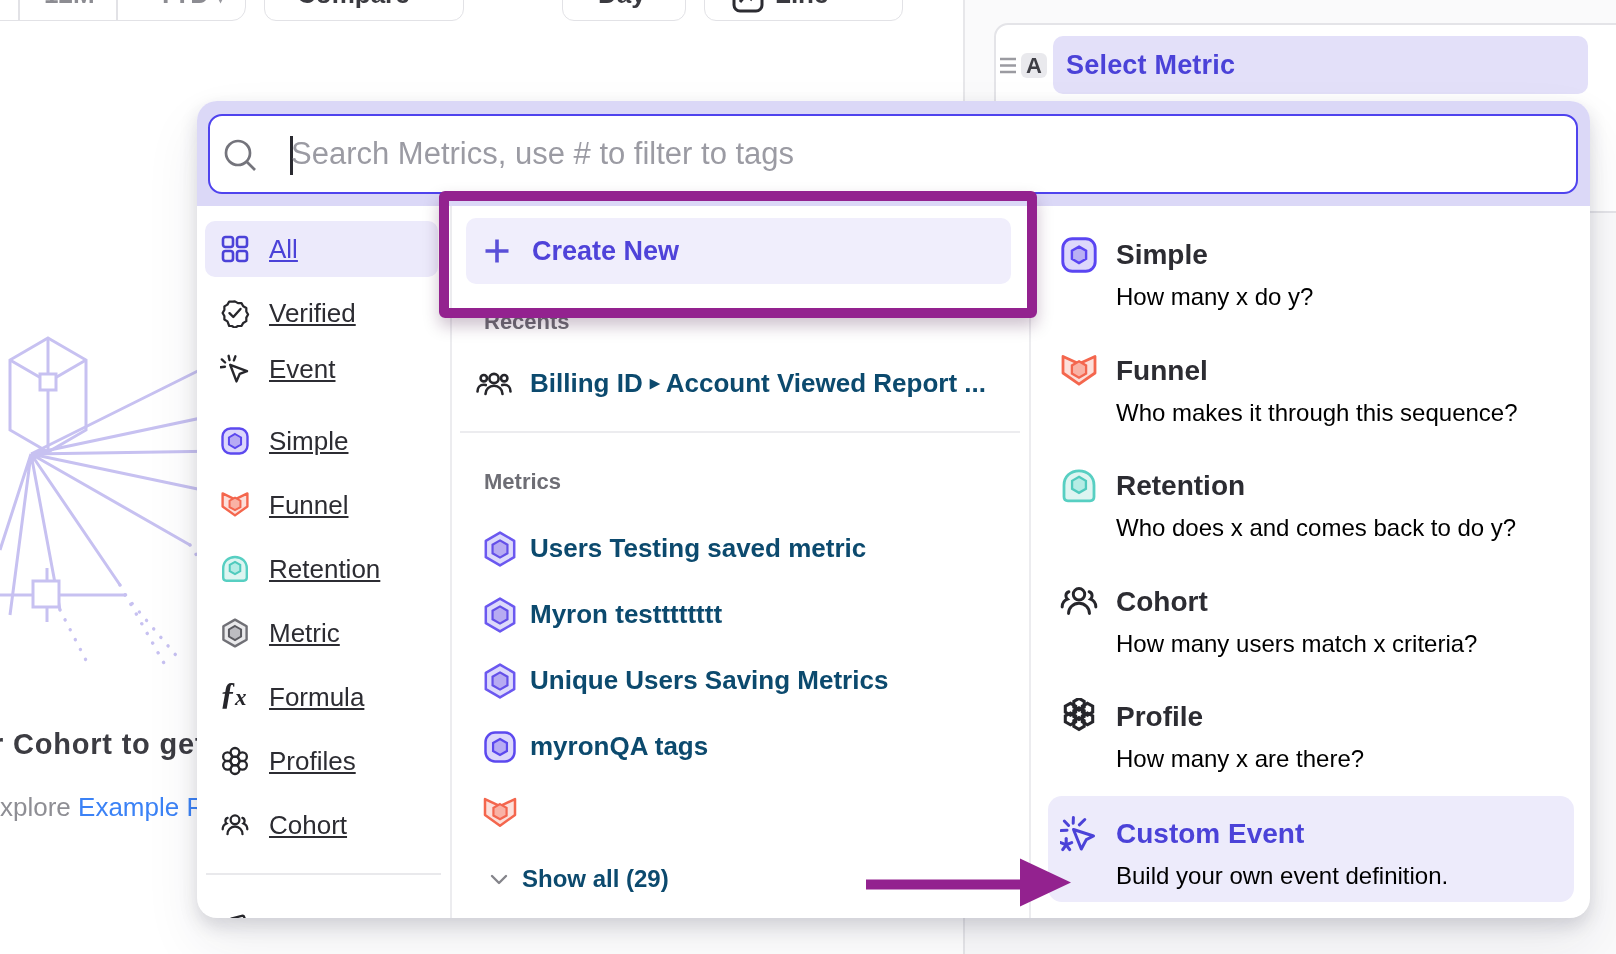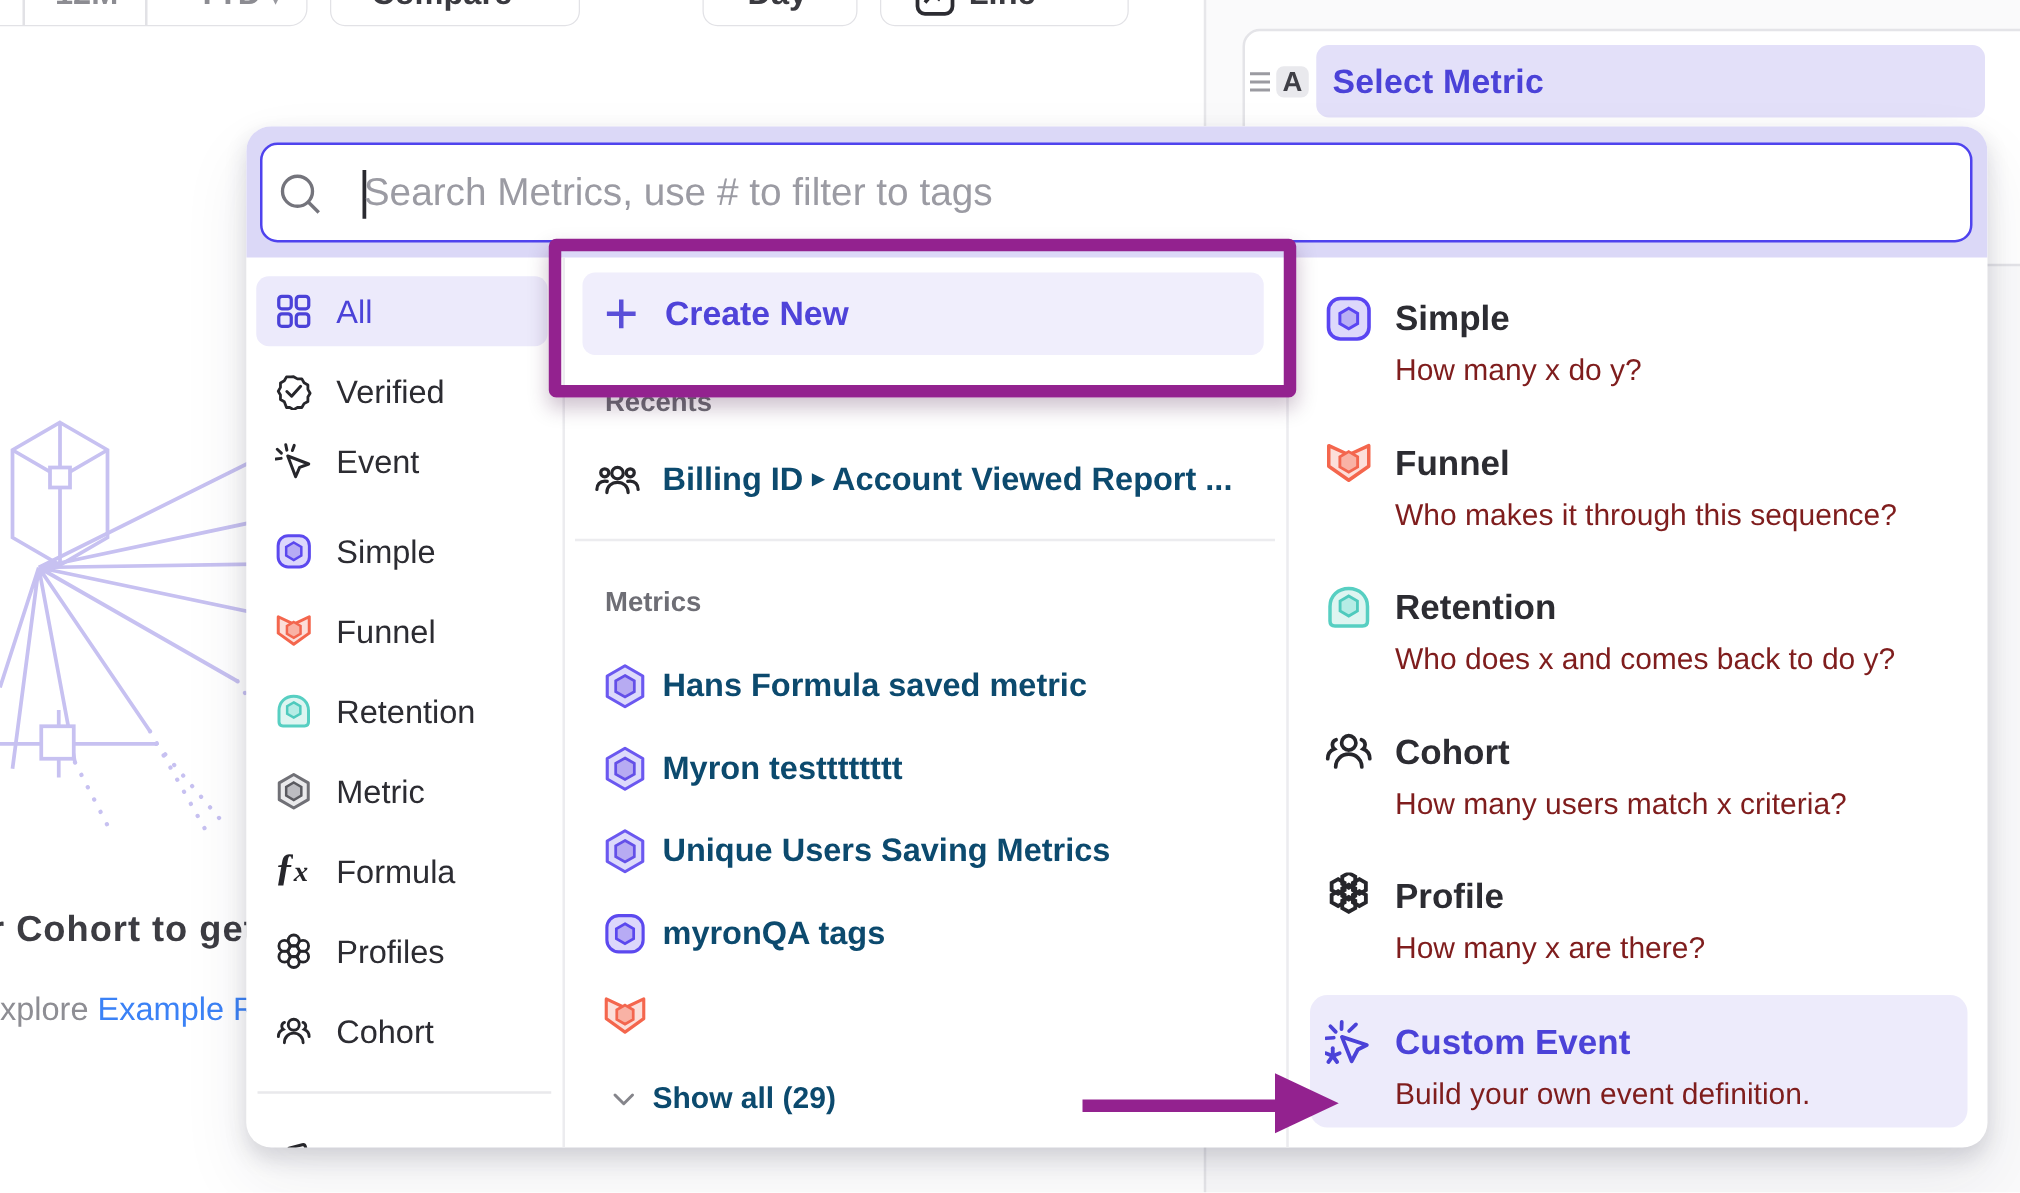--- a/index.html
+++ b/index.html
@@ -24,37 +24,37 @@
 
 #panel { left:197px; top:101px; width:1393px; height:817px; background:#fff; border-radius:20px; box-shadow:0 8px 18px rgba(40,40,60,.16), 0 26px 55px rgba(40,40,60,.08); overflow:hidden; }
 #band { position:absolute; left:0; top:0; width:100%; height:105px; background:#dbd8f7; }
 #search { position:absolute; left:11px; top:13px; width:1370px; height:80px; background:#fff; border:2.5px solid #4f43ee; border-radius:14px; }
 #phtext { position:absolute; left:81px; top:0; height:75px; line-height:75px; color:#9b9ba3; font-size:31px; }
 #caret { position:absolute; left:80px; top:20px; width:2.5px; height:39px; background:#2a2a30; }
 
 
 .srow { position:absolute; left:8px; width:233px; height:56px; border-radius:10px; }
 .srow .ic { position:absolute; left:15px; top:13px; width:30px; height:30px; }
-.srow .tx { position:absolute; left:64px; top:0; height:68px; line-height:56px; font-size:26px; font-weight:500; color:#2c2c32; }
+.srow .tx { position:absolute; left:64px; top:0; height:68px; line-height:56px; font-size:26px; font-weight:500; color:#2c2c32;text-decoration:underline; }
 #divider-side { position:absolute; left:9px; width:235px; height:2px; background:#e9e9ec; }
 .vdiv { position:absolute; top:105px; width:2px; height:714px; background:#ececef; }
 
 
 #createnew { position:absolute; left:269px; top:117px; width:545px; height:66px; background:#f0eefc; border-radius:10px; }
 .seclabel { position:absolute; left:287px; font-size:22px; font-weight:700; color:#6e6e75; }
 .mrow { position:absolute; left:269px; width:560px; height:40px; }
 .mrow .mic { position:absolute; left:16px; top:3px; width:36px; height:36px; }
 .mrow .mtx { position:absolute; left:64px; top:0; height:40px; line-height:40px; font-size:26px; font-weight:700; color:#0c4a6e; white-space:nowrap; }
 #mdivider { position:absolute; left:263px; top:330px; width:560px; height:2px; background:#ececef; }
 
 
 .rrow { position:absolute; left:832px; width:560px; }
 .rrow .ric { position:absolute; left:31px; top:0; width:38px; height:38px; }
 .rrow .rtitle { position:absolute; left:87px; top:0; height:38px; line-height:38px; font-size:28px; font-weight:700; color:#2c2c32; }
-.rrow .rsub { position:absolute; left:87px; top:47px; font-size:24px; color:#7f1d1d; white-space:nowrap; }
+.rrow .rsub { position:absolute; left:87px; top:47px; font-size:24px; color:#000000; white-space:nowrap; }
 
 
 #annrect { left:439px; top:191px; width:598px; height:127px; border:10px solid #93228f; border-radius:6px; box-shadow:0 8px 16px rgba(60,10,60,.25); }
 </style>
 </head>
 <body>
 <div class="abs" id="bg-right"></div>
 <div class="abs" id="vline"></div>
 
 <svg class="abs" style="left:0; top:330px;" width="300" height="340" viewBox="0 0 300 340">
@@ -239,21 +239,21 @@
     <span class="mtx">Billing ID <span style="font-size:19px; position:relative; top:-3px;">▸</span> Account Viewed Report ...</span>
   </div>
   <div id="mdivider"></div>
   <div class="seclabel" style="top:368px;">Metrics</div>
 
   <div class="mrow" style="top:427px;">
     <svg class="mic" viewBox="0 0 36 36">
         <path d="M18 1.6 L32.2 9.8 V26.2 L18 34.4 L3.8 26.2 V9.8 Z" fill="#dddafb" stroke="#6b58f0" stroke-width="2.5" stroke-linejoin="round"></path>
         <path d="M18 9.4 L25.45 13.7 V22.3 L18 26.6 L10.55 22.3 V13.7 Z" fill="#b7abf2" stroke="#6450e8" stroke-width="2.2"></path>
       </svg>
-    <span class="mtx">Hans Formula saved metric</span>
+    <span class="mtx">Users Testing saved metric</span>
   </div>
   <div class="mrow" style="top:493px;">
     <svg class="mic" viewBox="0 0 36 36">
         <path d="M18 1.6 L32.2 9.8 V26.2 L18 34.4 L3.8 26.2 V9.8 Z" fill="#dddafb" stroke="#6b58f0" stroke-width="2.5" stroke-linejoin="round"></path>
         <path d="M18 9.4 L25.45 13.7 V22.3 L18 26.6 L10.55 22.3 V13.7 Z" fill="#b7abf2" stroke="#6450e8" stroke-width="2.2"></path>
       </svg>
     <span class="mtx">Myron testttttttt</span>
   </div>
   <div class="mrow" style="top:559px;">
     <svg class="mic" viewBox="0 0 36 36">

